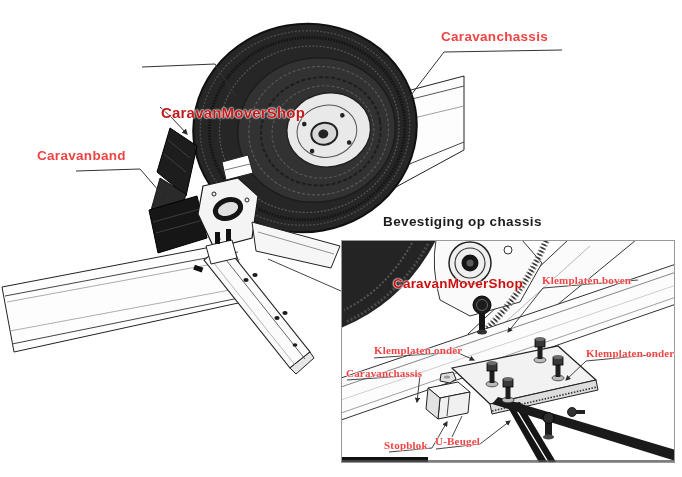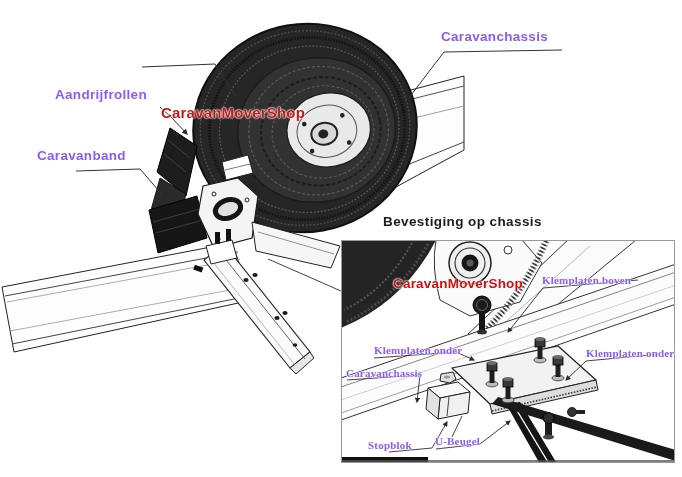--- a/index.html
+++ b/index.html
@@ -1,19 +1,19 @@
 <!DOCTYPE html>
 <html><head>
 <meta charset="utf-8">
 <style>
   html,body{margin:0;padding:0;background:#fff;}
   .stage{position:relative;width:682px;height:477px;background:#ffffff;overflow:hidden;
          font-family:"Liberation Sans",sans-serif;}
   .stage svg{position:absolute;left:0;top:0;}
-  .lbl{position:absolute;font-weight:bold;color:#8b5cf6;white-space:nowrap;line-height:1.1;
+  .lbl{position:absolute;font-weight:bold;color:#ef4444;white-space:nowrap;line-height:1.1;
        text-shadow:0 0 2px #fff,0 0 2px #fff,0 0 1px #fff;}
   .lbl-lg{font-size:13.5px;letter-spacing:.3px;}
   .lbl-sm{font-size:11px;letter-spacing:.2px;font-family:Liberation Serif, serif;}
   .lbl-title{font-size:13.5px;letter-spacing:.4px;color:#1c1c1c;}
   .wm-main{font-size:15px;font-weight:bold;color:#c31b1b;letter-spacing:.2px;}
   .wm-inset{font-size:13.5px;font-weight:bold;color:#cc0f0f;letter-spacing:.2px;}
 </style>
 </head>
 <body>
 
@@ -219,27 +219,26 @@
         <polyline points="436,449 480,444 510,421" marker-end="url(#arr)"></polyline>
         <line x1="452" y1="437" x2="462" y2="416"></line>
       </g>
 
       <rect x="342" y="457" width="86" height="5" fill="#111"></rect>
       <line x1="342" y1="461" x2="674" y2="461" stroke="#555" stroke-width="1.6"></line>
     </g>
   </g>
 </svg>
 
-<div class="lbl lbl-lg" style="left:55px;top:88px">Aandrijfrollen</div>
 <div class="lbl wm-main" style="position:absolute;left:161px;top:105px;white-space:nowrap">CaravanMoverShop</div>
 <div class="lbl lbl-lg" style="left:37px;top:149px">Caravanband</div>
 <div class="lbl lbl-lg" style="left:441px;top:30px">Caravanchassis</div>
 
 <div class="lbl lbl-title" style="left:383px;top:215px">Bevestiging op chassis</div>
 <div class="lbl wm-inset" style="position:absolute;left:393px;top:277px;white-space:nowrap">CaravanMoverShop</div>
 <div class="lbl lbl-sm" style="left:542px;top:274px">Klemplaten boven</div>
 <div class="lbl lbl-sm" style="left:374px;top:344px">Klemplaten onder</div>
 <div class="lbl lbl-sm" style="left:586px;top:347px">Klemplaten onder</div>
 <div class="lbl lbl-sm" style="left:346px;top:367px">Caravanchassis</div>
-<div class="lbl lbl-sm" style="left:368px;top:439px">Stopblok</div>
+<div class="lbl lbl-sm" style="left:384px;top:439px">Stopblok</div>
 <div class="lbl lbl-sm" style="left:435px;top:435px">U-Beugel</div>
 
 </div>
 
 </body></html>

